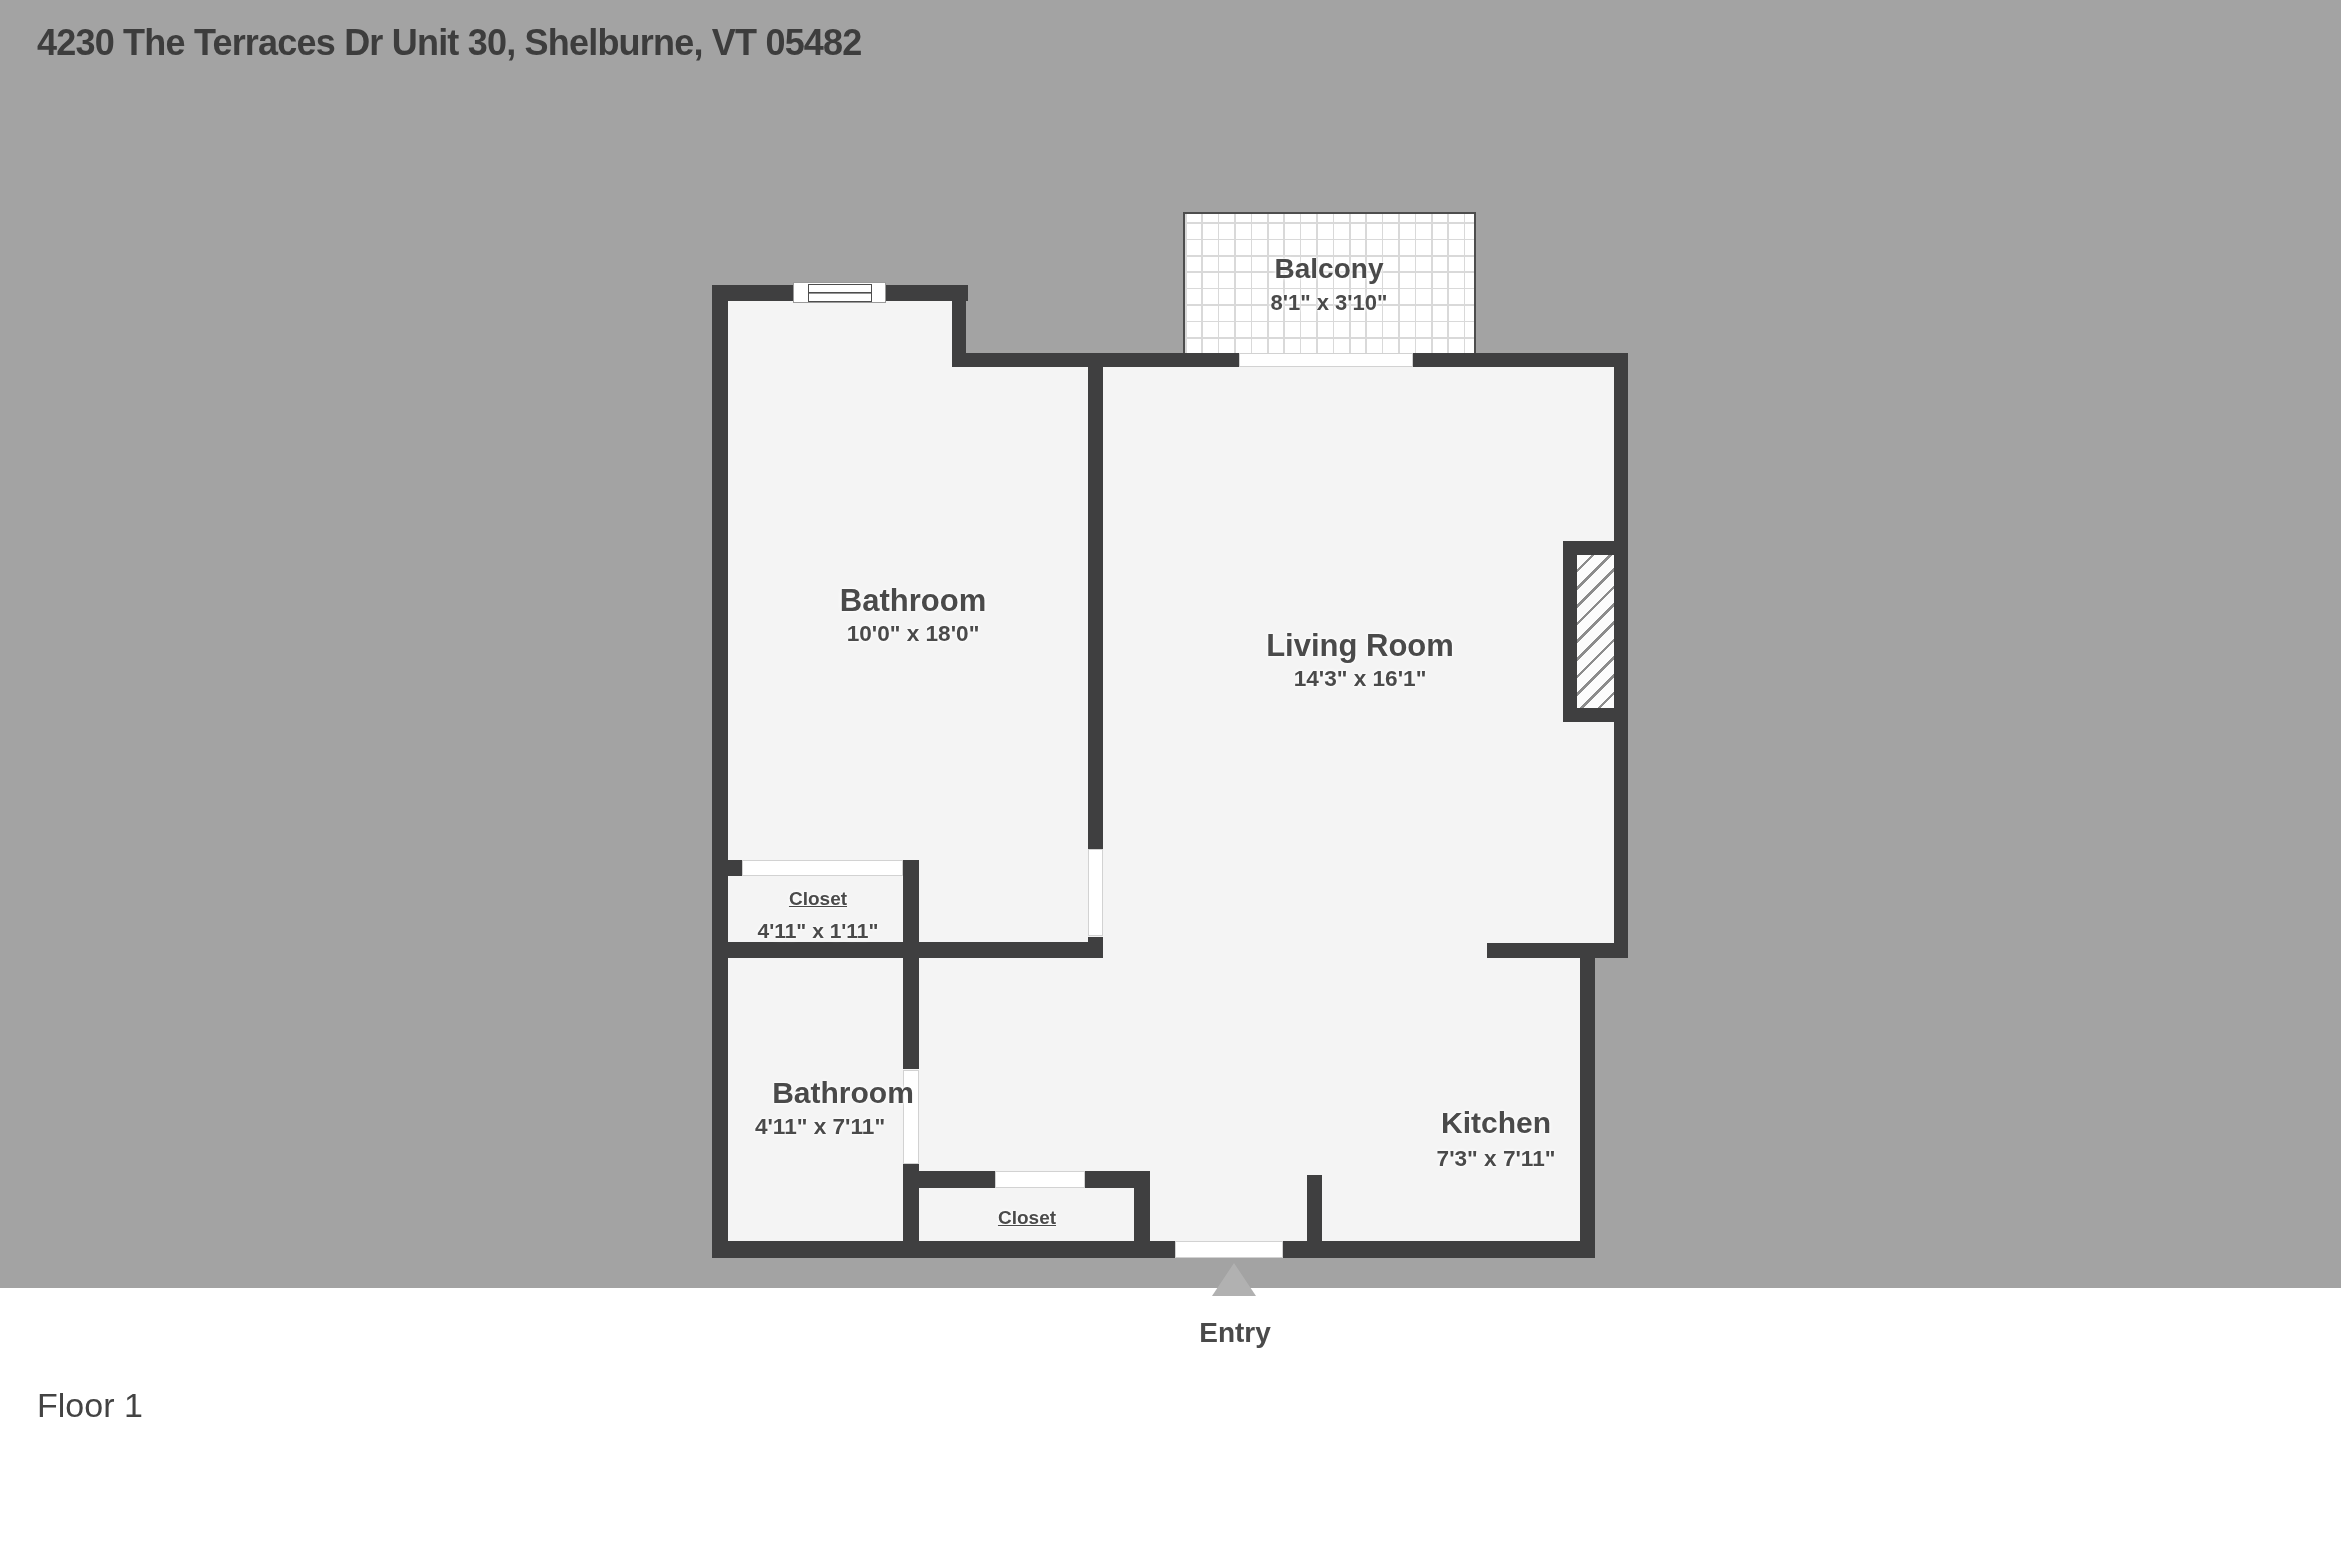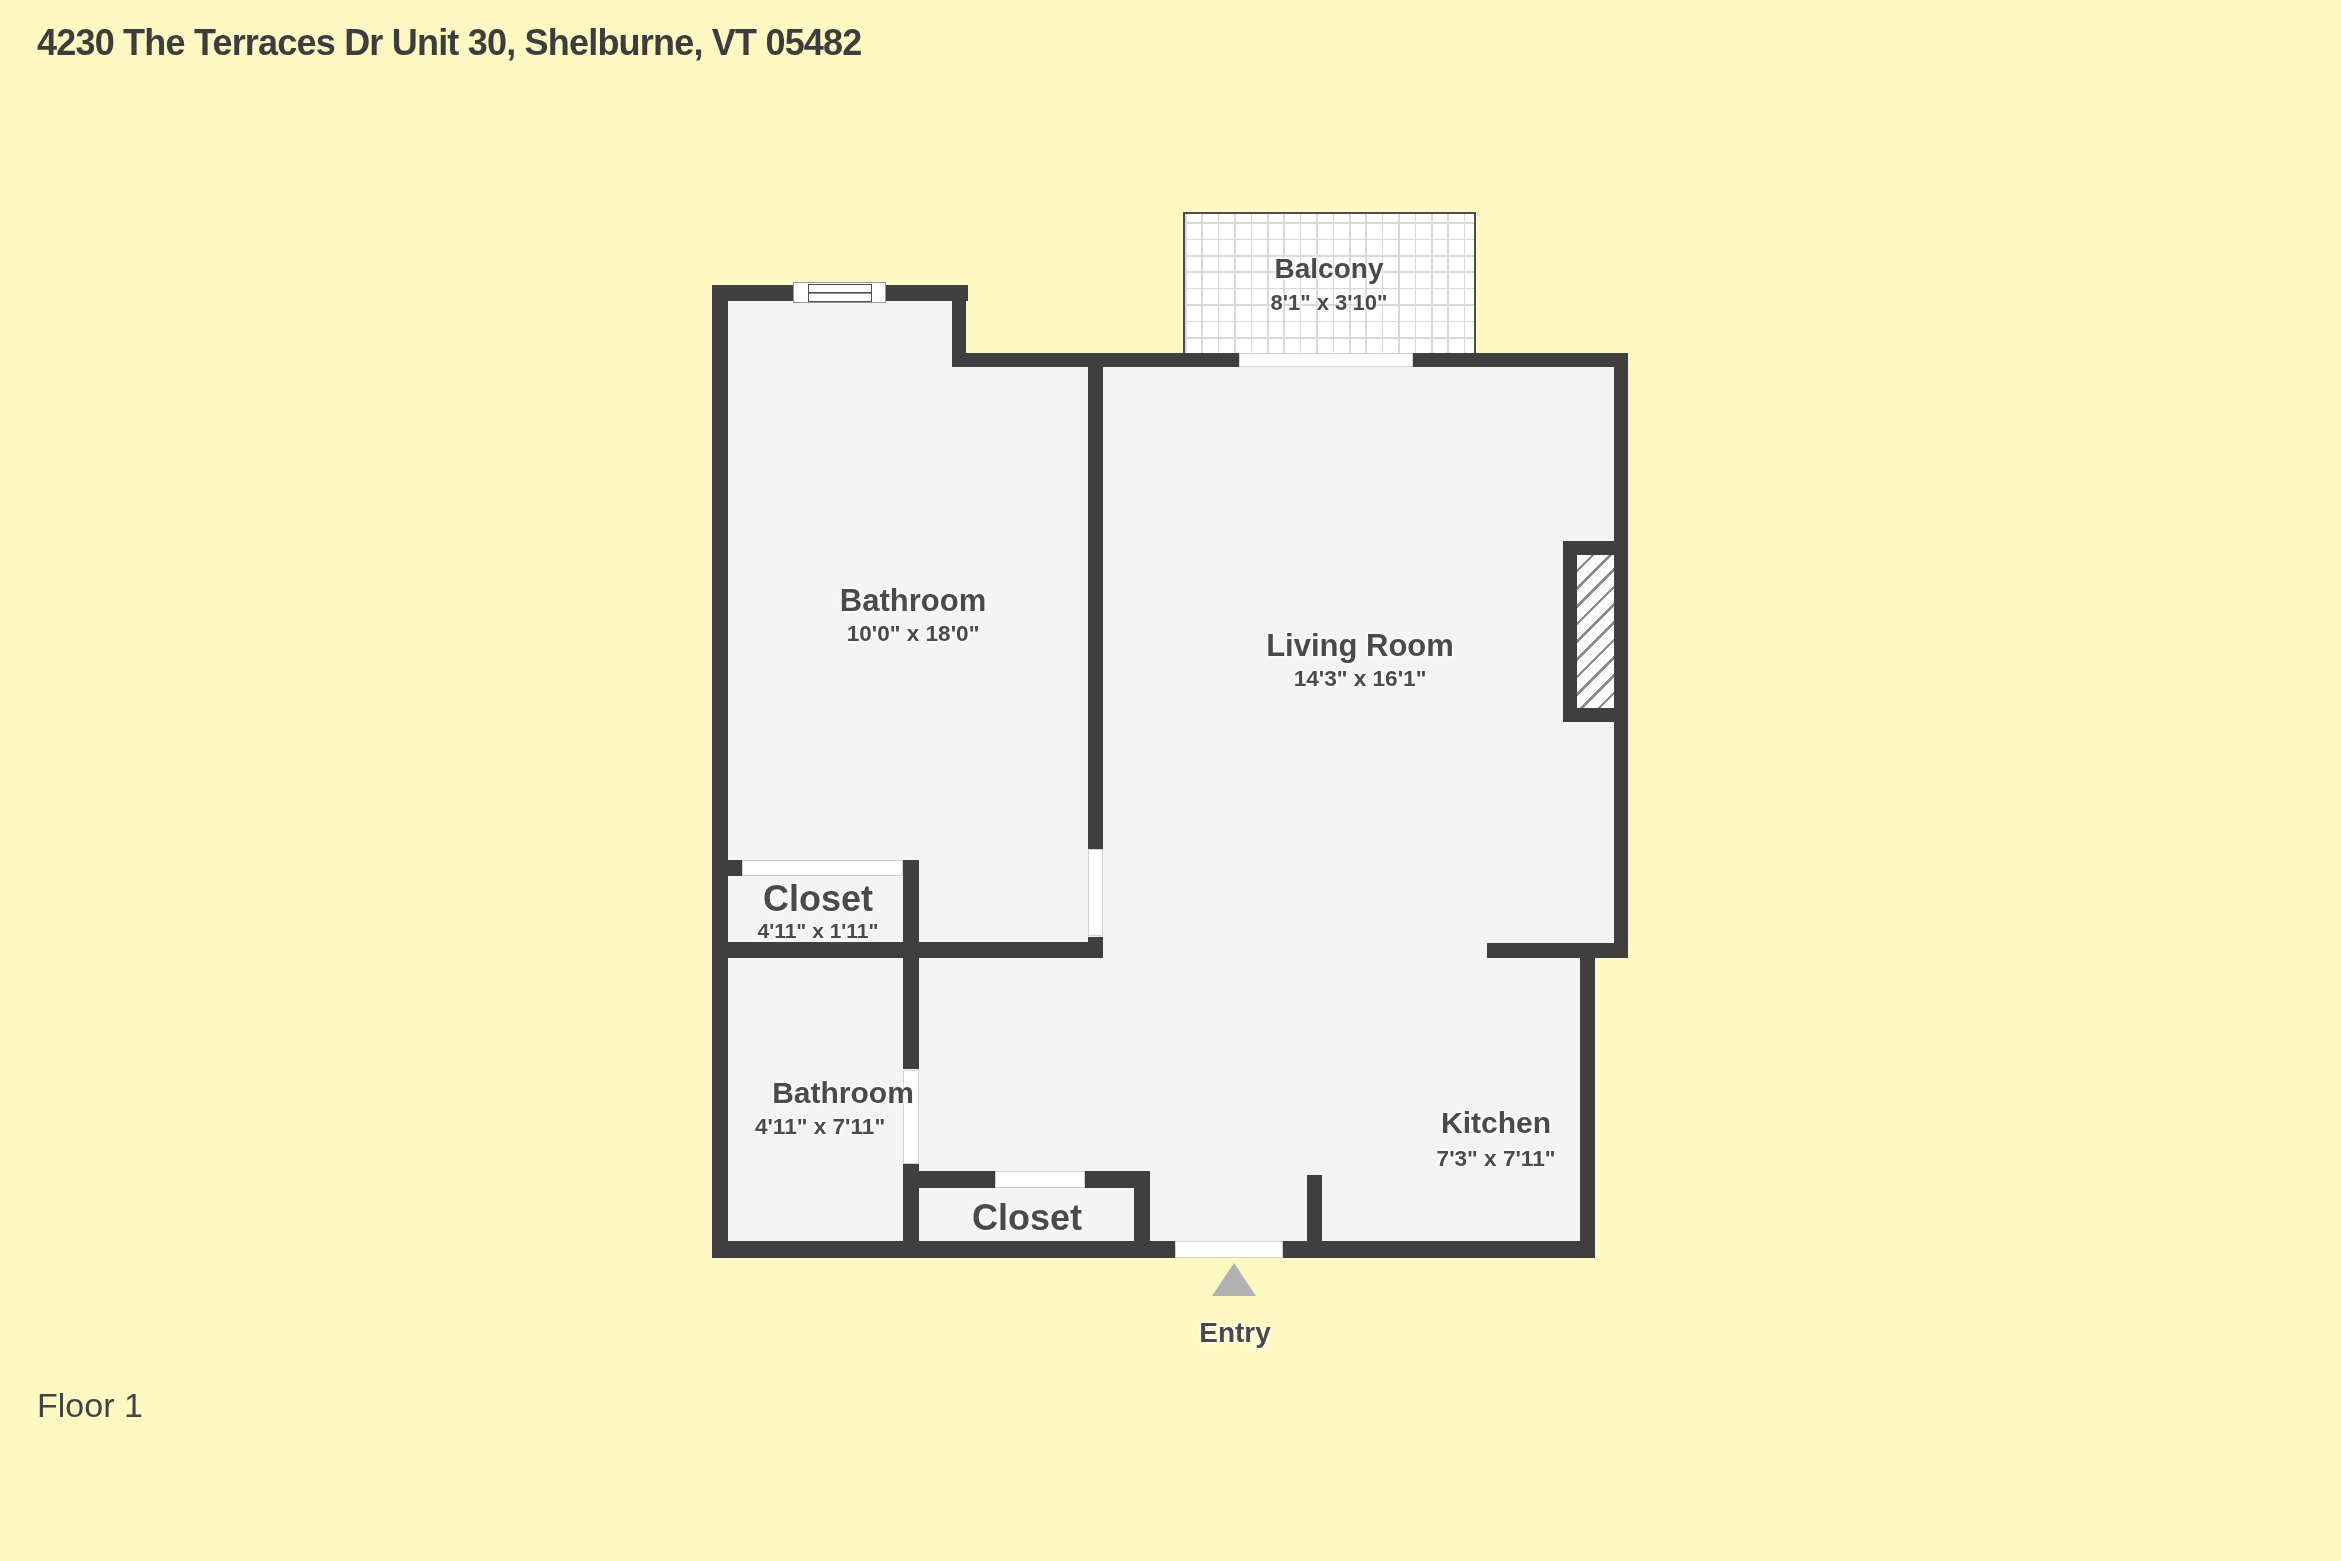--- a/index.html
+++ b/index.html
@@ -1,18 +1,18 @@
 <!DOCTYPE html>
 <html style="font-size:12.5px"><head>
 <meta charset="utf-8">
 <style>
   html,body{margin:0;padding:0;background:#ffffff;}
   body{width:2342px;height:1561px;overflow:hidden;
        font-family:"Liberation Sans", sans-serif;}
-  #canvas{position:relative;width:2342px;height:1561px;background:#fef9c3;}
+  #canvas{position:relative;width:2342px;height:1288px;background:#a3a3a3;}
 
   
   .room-fill{position:absolute;background:#f4f4f4;}
 
   
   .wall{position:absolute;background:#3f3f40;}
 
   
   .door{position:absolute;background:#ffffff;border:0.8px solid #d2d2d2;box-sizing:border-box;}
 
@@ -32,21 +32,21 @@
   .window-outer{position:absolute;left:793px;top:282px;width:93px;height:21px;
     background:#ffffff;border:0.8px solid #9a9a9a;box-sizing:border-box;}
   .window-inner{position:absolute;left:14px;top:0.8px;width:64px;height:18px;
     box-sizing:border-box;border:1.6px solid #4d4d4d;background:
       linear-gradient(#4d4d4d,#4d4d4d) center/100% 1.6px no-repeat #ffffff;}
 
   
   .lbl{position:absolute;transform:translate(-50%,-50%);color:#4a4a4a;font-weight:bold;
        white-space:nowrap;text-shadow:0 0 5.5px #ffffff,0 0 3.1px #ffffff,0 0 1.6px #ffffff;}
   .room-name{font-size:30px;text-align:right;}
-  .room-name.sm{font-size:36px;}
+  .room-name.sm{font-size:19px;text-decoration:underline;}
   .room-dims{font-size:22.6px;}
   .room-dims.sm{font-size:21px;}
   .name-lg{font-size:31px;}
 
   .page-title{position:absolute;left:37px;top:22px;font-size:36px;font-weight:bold;
       color:#3d3d3d;letter-spacing:-0.8px;}
   .floor-label{position:absolute;left:37px;top:1386px;font-size:34px;font-weight:normal;color:#434343;}
   .disclaimer{position:absolute;left:0;top:1543px;width:2342px;text-align:center;
       font-size:15.6px;font-weight:bold;color:#4f4f4f;letter-spacing:-0.2px;}
 

